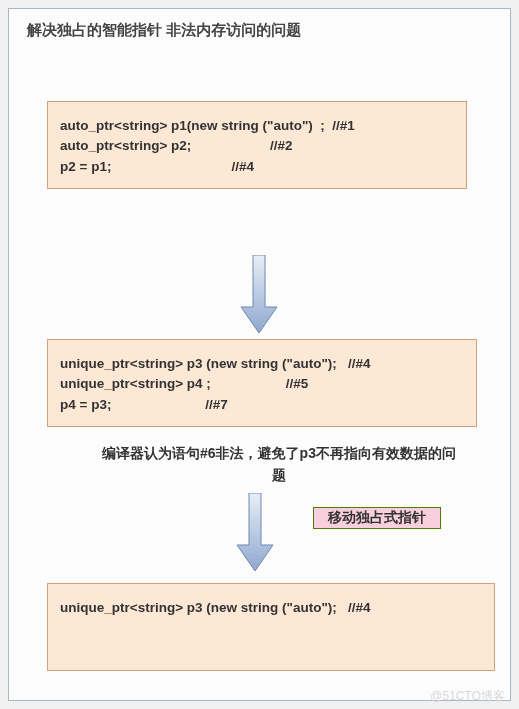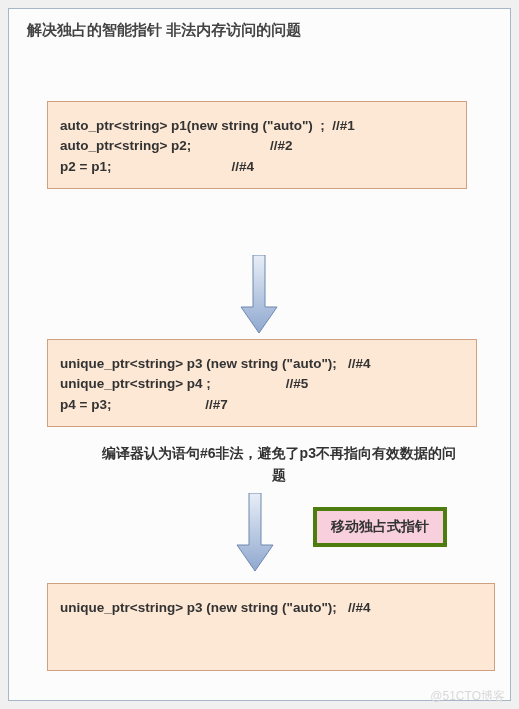--- a/index.html
+++ b/index.html
@@ -50,23 +50,23 @@
     color: #333;
     text-align: center;
     line-height: 1.55;
   }
   .desc1 { left: 98px; top: 196px; width: 320px; }
   .desc2 { left: 90px;  top: 434px; width: 360px; }
   .badge {
     position: absolute;
     left: 304px;
     top: 498px;
-    border: 4px solid #4d7c0f;
+    border: 1px solid #4d7c0f;
     background: #f8cfdc;
-    padding: 7px 14px;
+    padding: 1px 14px;
     font-size: 14px;
     color: #333;
   }
   .arrow-svg { position: absolute; }
   .watermark {
     position: absolute;
     right: 14px;
     bottom: 4px;
     font-size: 12px;
     color: #d8d8d8;

